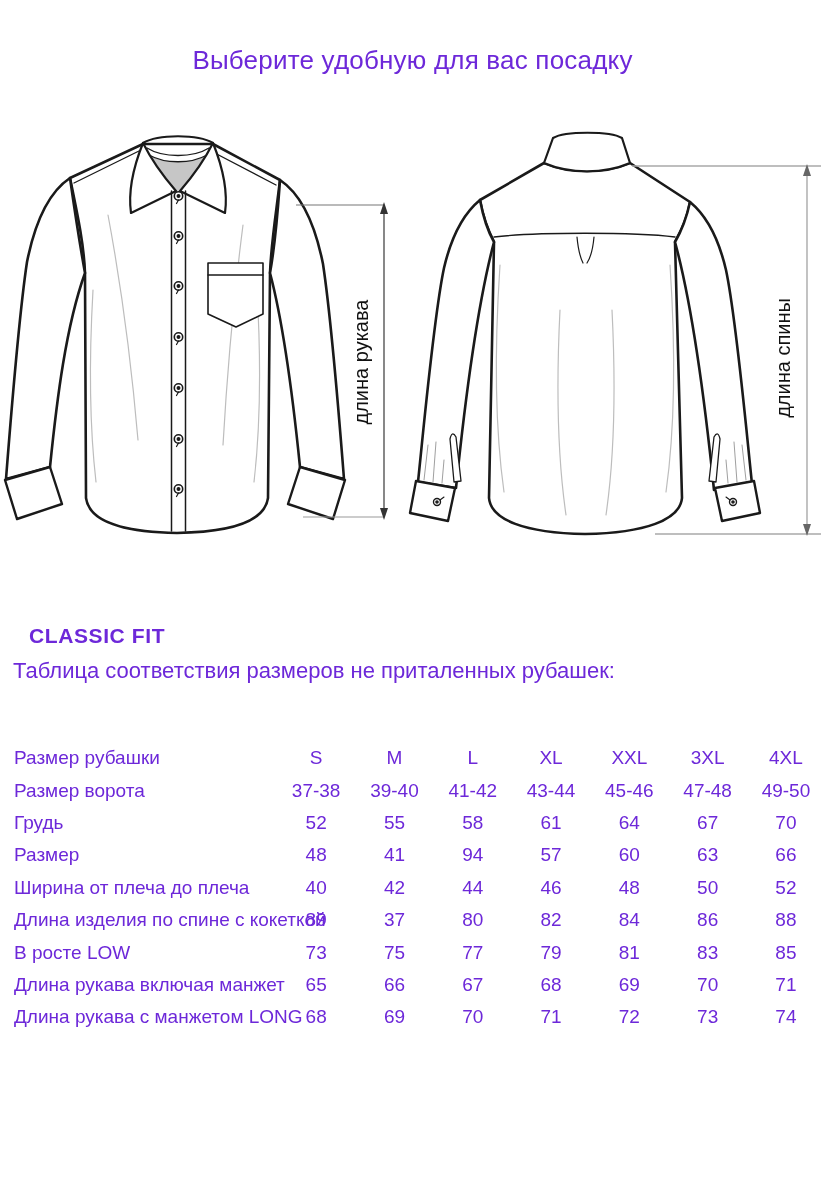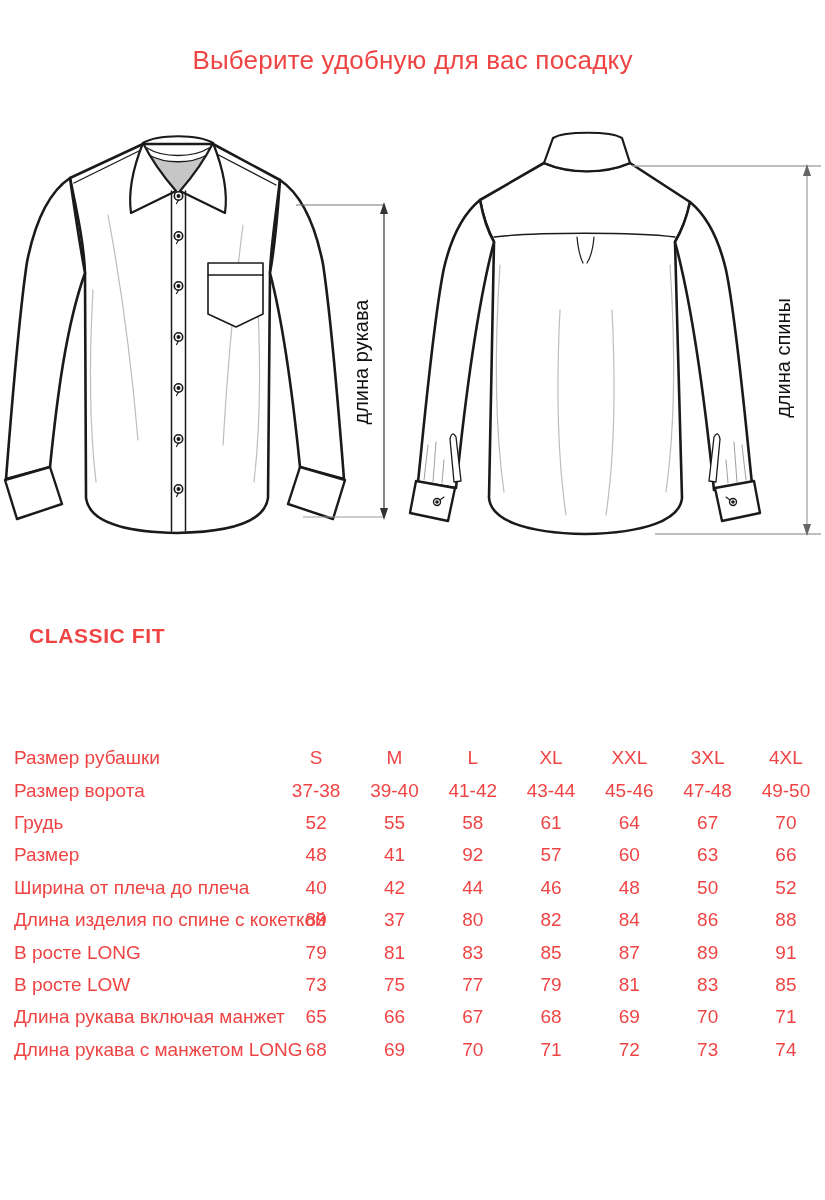--- a/index.html
+++ b/index.html
@@ -1,18 +1,18 @@
 <!DOCTYPE html>
 <html><head>
 <meta charset="utf-8">
 <style>
   html,body{margin:0;padding:0;background:#fff;}
   .page{
     position:relative;width:825px;height:1200px;background:#ffffff;
-    font-family:"Liberation Sans", sans-serif;color:#ef4444;overflow:hidden;
+    font-family:"Liberation Sans", sans-serif;color:#6d28d9;overflow:hidden;
   }
   .title{
     position:absolute;top:46px;left:0;width:825px;text-align:center;
     font-size:26px;line-height:1.1;font-weight:400;letter-spacing:0.2px;
   }
   .drawings{position:absolute;top:130px;left:0;width:825px;height:470px;}
   .heading{
     position:absolute;top:624px;left:13px;font-size:21px;font-weight:700;
     letter-spacing:0.6px;
     margin-left:16px;
@@ -191,20 +191,21 @@
       <path d="M 632,36 L 821,36" stroke="#a9a9a9" stroke-width="1.4" fill="none"></path>
       <path d="M 655,404 L 821,404" stroke="#a9a9a9" stroke-width="1.4" fill="none"></path>
       <path d="M 807,37 L 807,403" stroke="#a9a9a9" stroke-width="1.4" fill="none"></path>
       <polygon points="807,34 803,46 811,46" fill="#666666"></polygon>
       <polygon points="807,406 803,394 811,394" fill="#666666"></polygon>
       <text x="790" y="228" transform="rotate(-90 790 228)" text-anchor="middle" font-size="20" fill="#111111">длина спины</text>
     </g>
   </svg>
 
   <div class="heading">CLASSIC FIT</div>
+  <div class="subtitle">Таблица соответствия размеров не приталенных рубашек:</div>
 
   <table class="sizes">
     <tbody>
         <tr>
           <td class="lbl">Размер рубашки</td>
           <td class="c">S</td>
           <td class="c">M</td>
           <td class="c">L</td>
           <td class="c">XL</td>
           <td class="c">XXL</td>
@@ -228,21 +229,21 @@
           <td class="c">58</td>
           <td class="c">61</td>
           <td class="c">64</td>
           <td class="c">67</td>
           <td class="c">70</td>
         </tr>
         <tr>
           <td class="lbl">Размер</td>
           <td class="c">48</td>
           <td class="c">41</td>
-          <td class="c">92</td>
+          <td class="c">94</td>
           <td class="c">57</td>
           <td class="c">60</td>
           <td class="c">63</td>
           <td class="c">66</td>
         </tr>
         <tr>
           <td class="lbl">Ширина от плеча до плеча</td>
           <td class="c">40</td>
           <td class="c">42</td>
           <td class="c">44</td>
@@ -255,30 +256,20 @@
           <td class="lbl">Длина изделия по спине с кокеткой</td>
           <td class="c">89</td>
           <td class="c">37</td>
           <td class="c">80</td>
           <td class="c">82</td>
           <td class="c">84</td>
           <td class="c">86</td>
           <td class="c">88</td>
         </tr>
         <tr>
-          <td class="lbl">В росте LONG</td>
-          <td class="c">79</td>
-          <td class="c">81</td>
-          <td class="c">83</td>
-          <td class="c">85</td>
-          <td class="c">87</td>
-          <td class="c">89</td>
-          <td class="c">91</td>
-        </tr>
-        <tr>
           <td class="lbl">В росте LOW</td>
           <td class="c">73</td>
           <td class="c">75</td>
           <td class="c">77</td>
           <td class="c">79</td>
           <td class="c">81</td>
           <td class="c">83</td>
           <td class="c">85</td>
         </tr>
         <tr>

